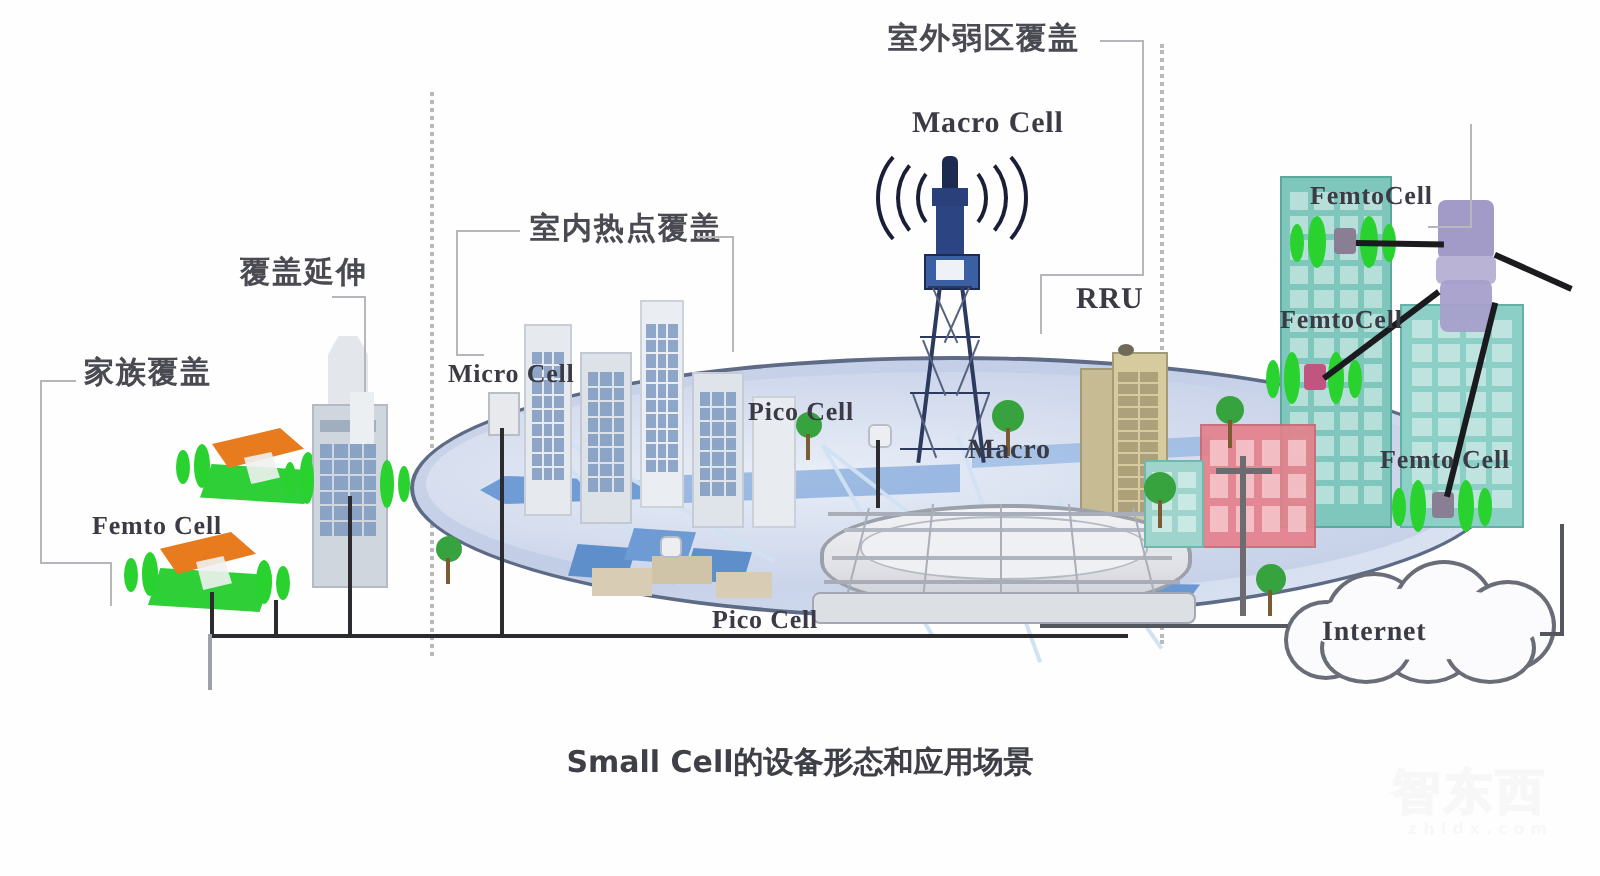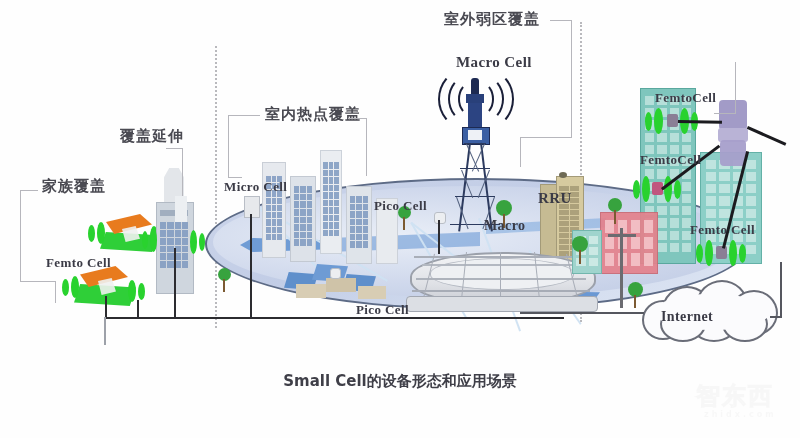--- a/index.html
+++ b/index.html
@@ -634,21 +634,21 @@
   <div class="lbl en" style="left:374px;top:198px;font-size:13px;">Pico Cell</div>
   <div class="lbl en" style="left:356px;top:302px;font-size:13px;">Pico Cell</div>
 
   <div class="lbl cn" style="left:444px;top:10px;font-size:15px;">室外弱区覆盖</div>
   <div class="leader" style="left:550px;top:20px;width:22px;height:0;border-top-width:1.5px;"></div>
   <div class="leader" style="left:571px;top:20px;width:0;height:118px;border-left-width:1.5px;"></div>
   <div class="leader" style="left:520px;top:137px;width:52px;height:0;border-top-width:1.5px;"></div>
   <div class="leader" style="left:520px;top:137px;width:0;height:30px;border-left-width:1.5px;"></div>
 
   <div class="lbl en" style="left:440px;top:54px;font-size:15px;margin-left:16px;">Macro Cell</div>
-  <div class="lbl en" style="left:538px;top:142px;font-size:15px;margin-top:48px;">RRU</div>
+  <div class="lbl en" style="left:538px;top:142px;font-size:15px;">RRU</div>
   <div class="lbl en" style="left:484px;top:218px;font-size:14px;">Macro</div>
 
   <div class="leader" style="left:735px;top:62px;width:0;height:52px;border-left-width:1.5px;"></div>
   <div class="leader" style="left:714px;top:113px;width:22px;height:0;border-top-width:1.5px;"></div>
 
   <div class="lbl en" style="left:655px;top:90px;font-size:13px;">FemtoCell</div>
   <div class="lbl en" style="left:640px;top:152px;font-size:13px;">FemtoCell</div>
   <div class="lbl en" style="left:690px;top:222px;font-size:13px;">Femto Cell</div>
 
   <div class="caption" style="top:372px;font-size:15px;">Small Cell的设备形态和应用场景</div>

